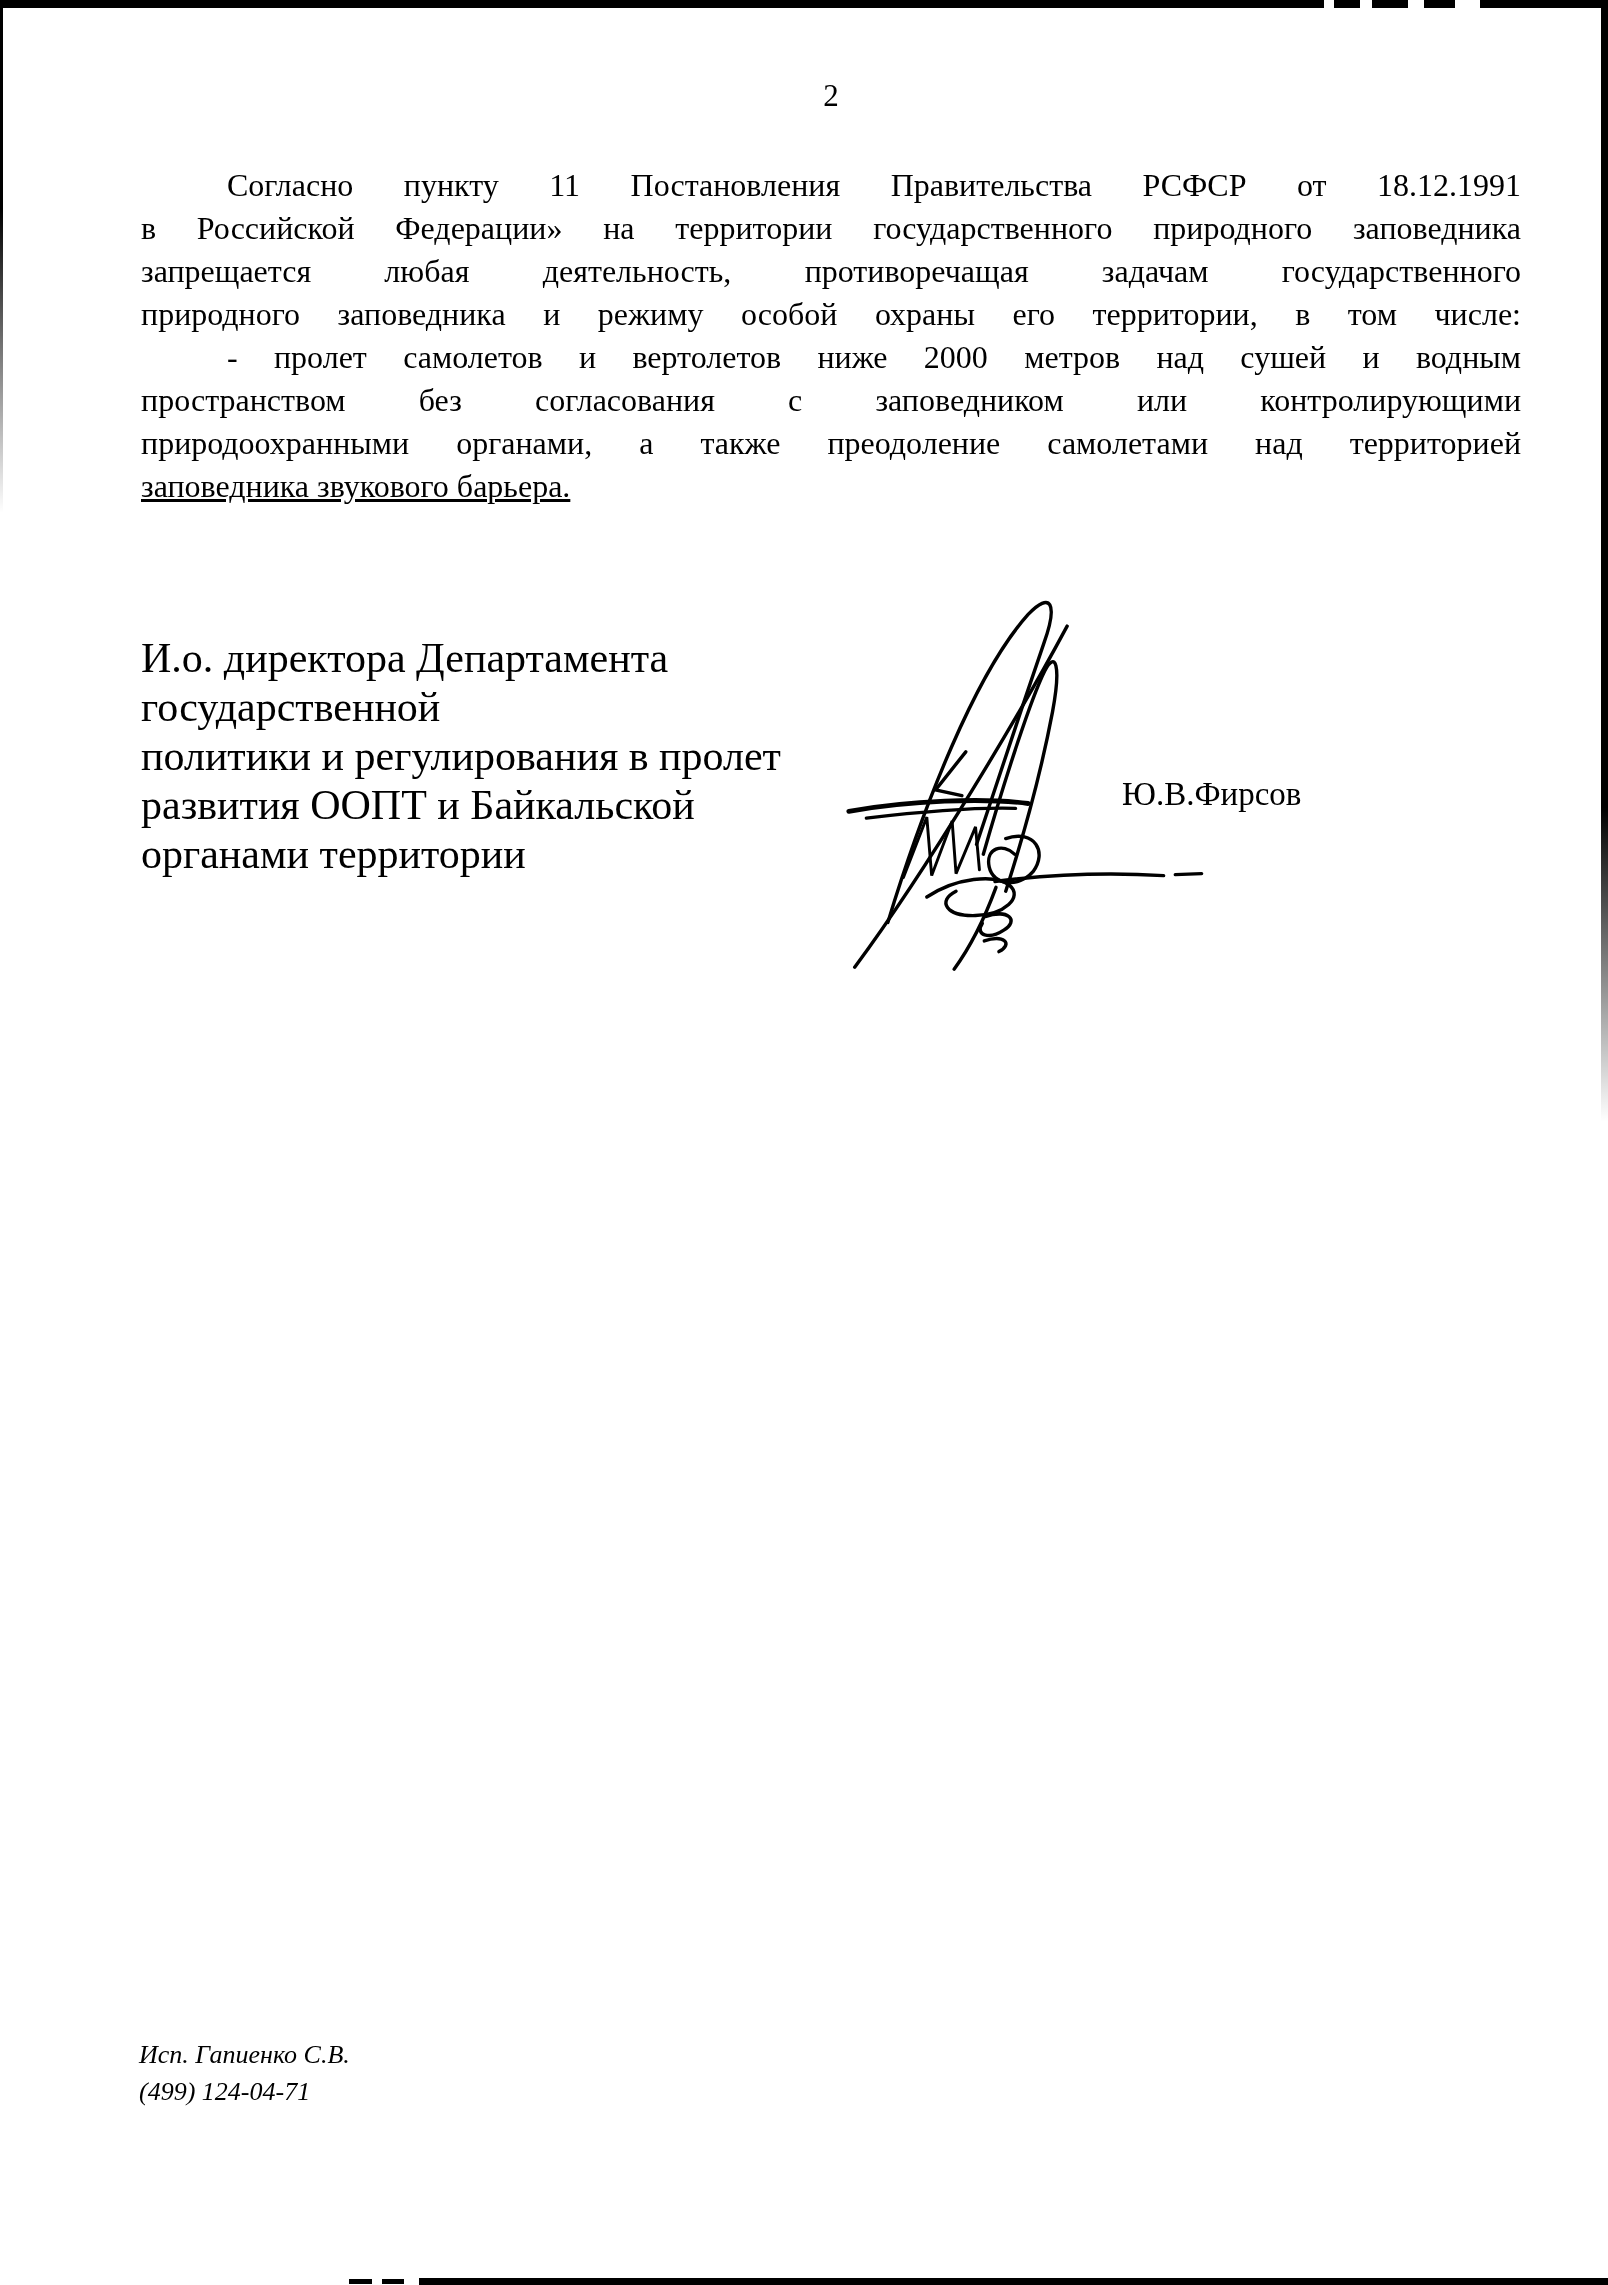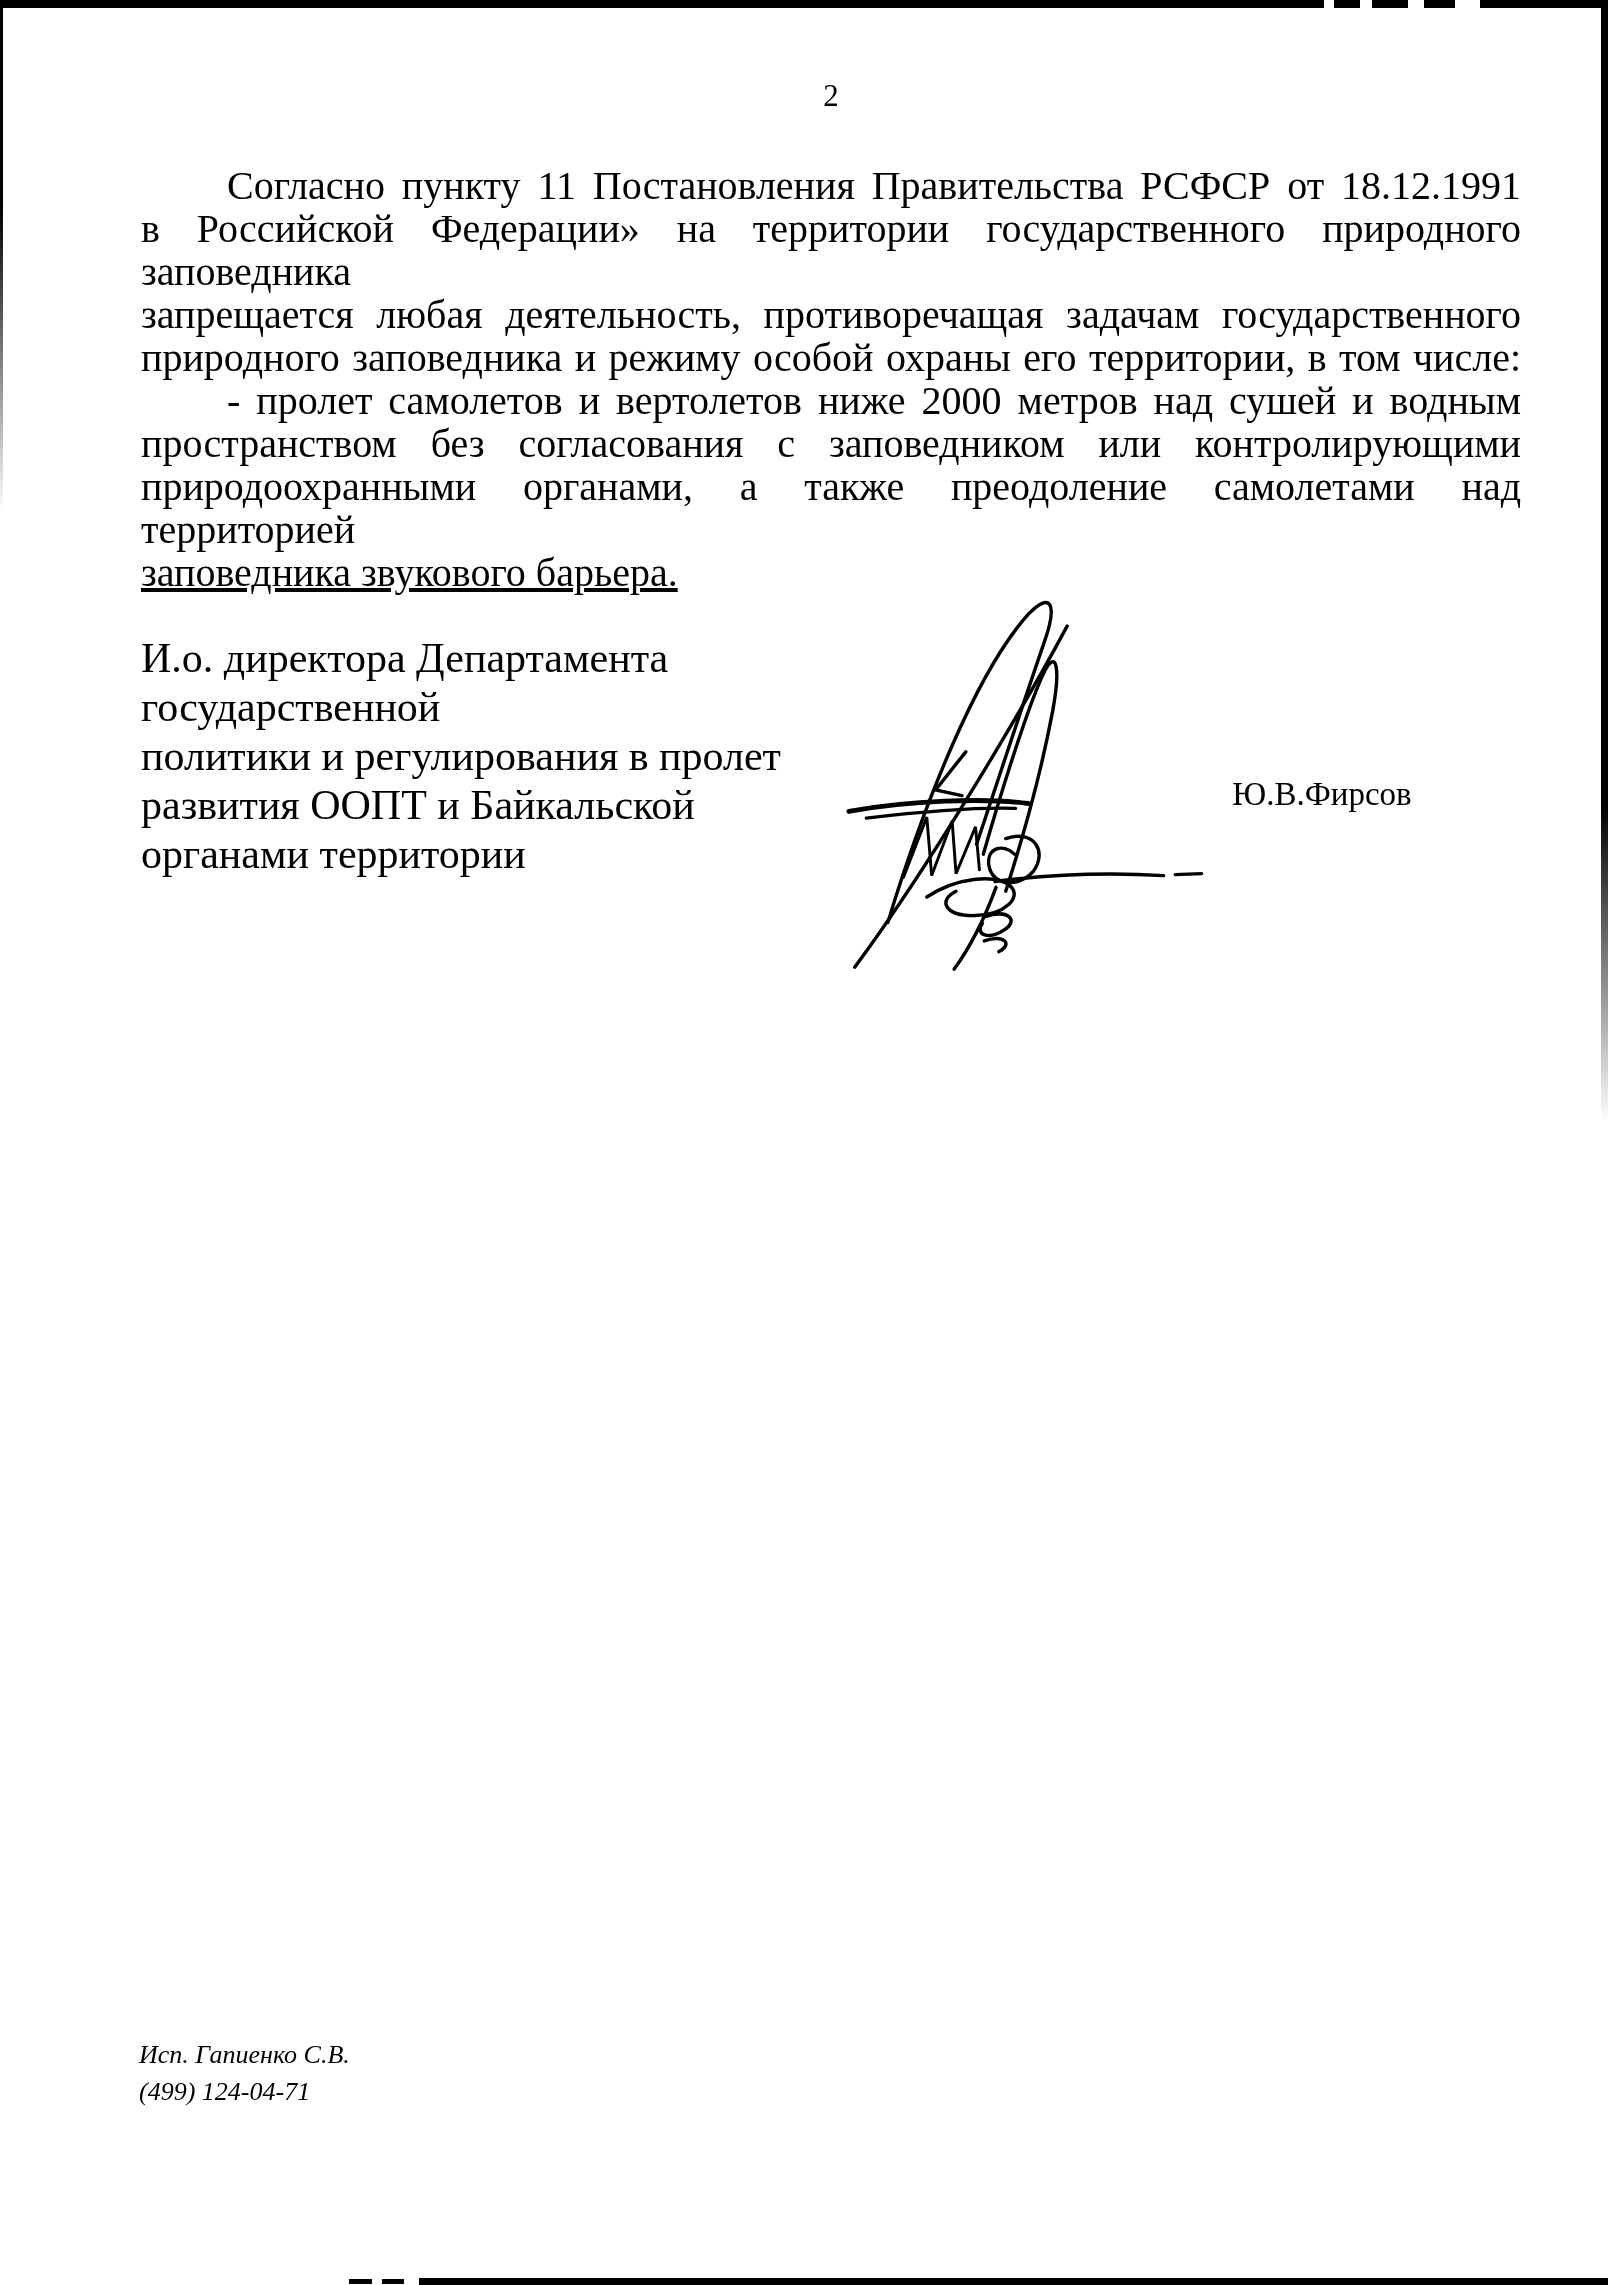--- a/index.html
+++ b/index.html
@@ -28,33 +28,33 @@
   .edge-bottom { position: absolute; bottom: 0; left: 419px; right: 0; height: 6.8px; background: #000; }
   .edge-bottom-dash { position: absolute; bottom: 1px; height: 4.9px; background: #000; }
 
   
   .page-number {
     position: absolute; top: 78px; left: 141px; width: 1380px;
     font-size: 31px; text-align: center;
   }
   .body-text {
     position: absolute; top: 164px; left: 141px; width: 1380px;
-    font-size: 40px; line-height: 43px;
+    font-size: 32px; line-height: 43px;
   }
   .line { text-align: justify; text-align-last: justify; white-space: normal; }
   .line.no-just { text-align-last: left; text-decoration: underline; }
   .line.indent { text-indent: 86px; }
 
   .sig-block {
     position: absolute; top: 634px; left: 141px; width: 663px;
     font-size: 42px; line-height: 49px;
   }
   .sig-name {
     position: absolute; top: 776px; left: 1122px; width: 400px;
-    font-size: 33px; text-align: center;
+    font-size: 33px; text-align: left;
   }
   .signature-svg { position: absolute; top: 593px; left: 837px; width: 394px; height: 382px; }
 
   .footer {
     position: absolute; top: 2036px; left: 139px;
     font-size: 26px; line-height: 37px; font-style: italic;
   }
 </style>
 </head>
 <body>

